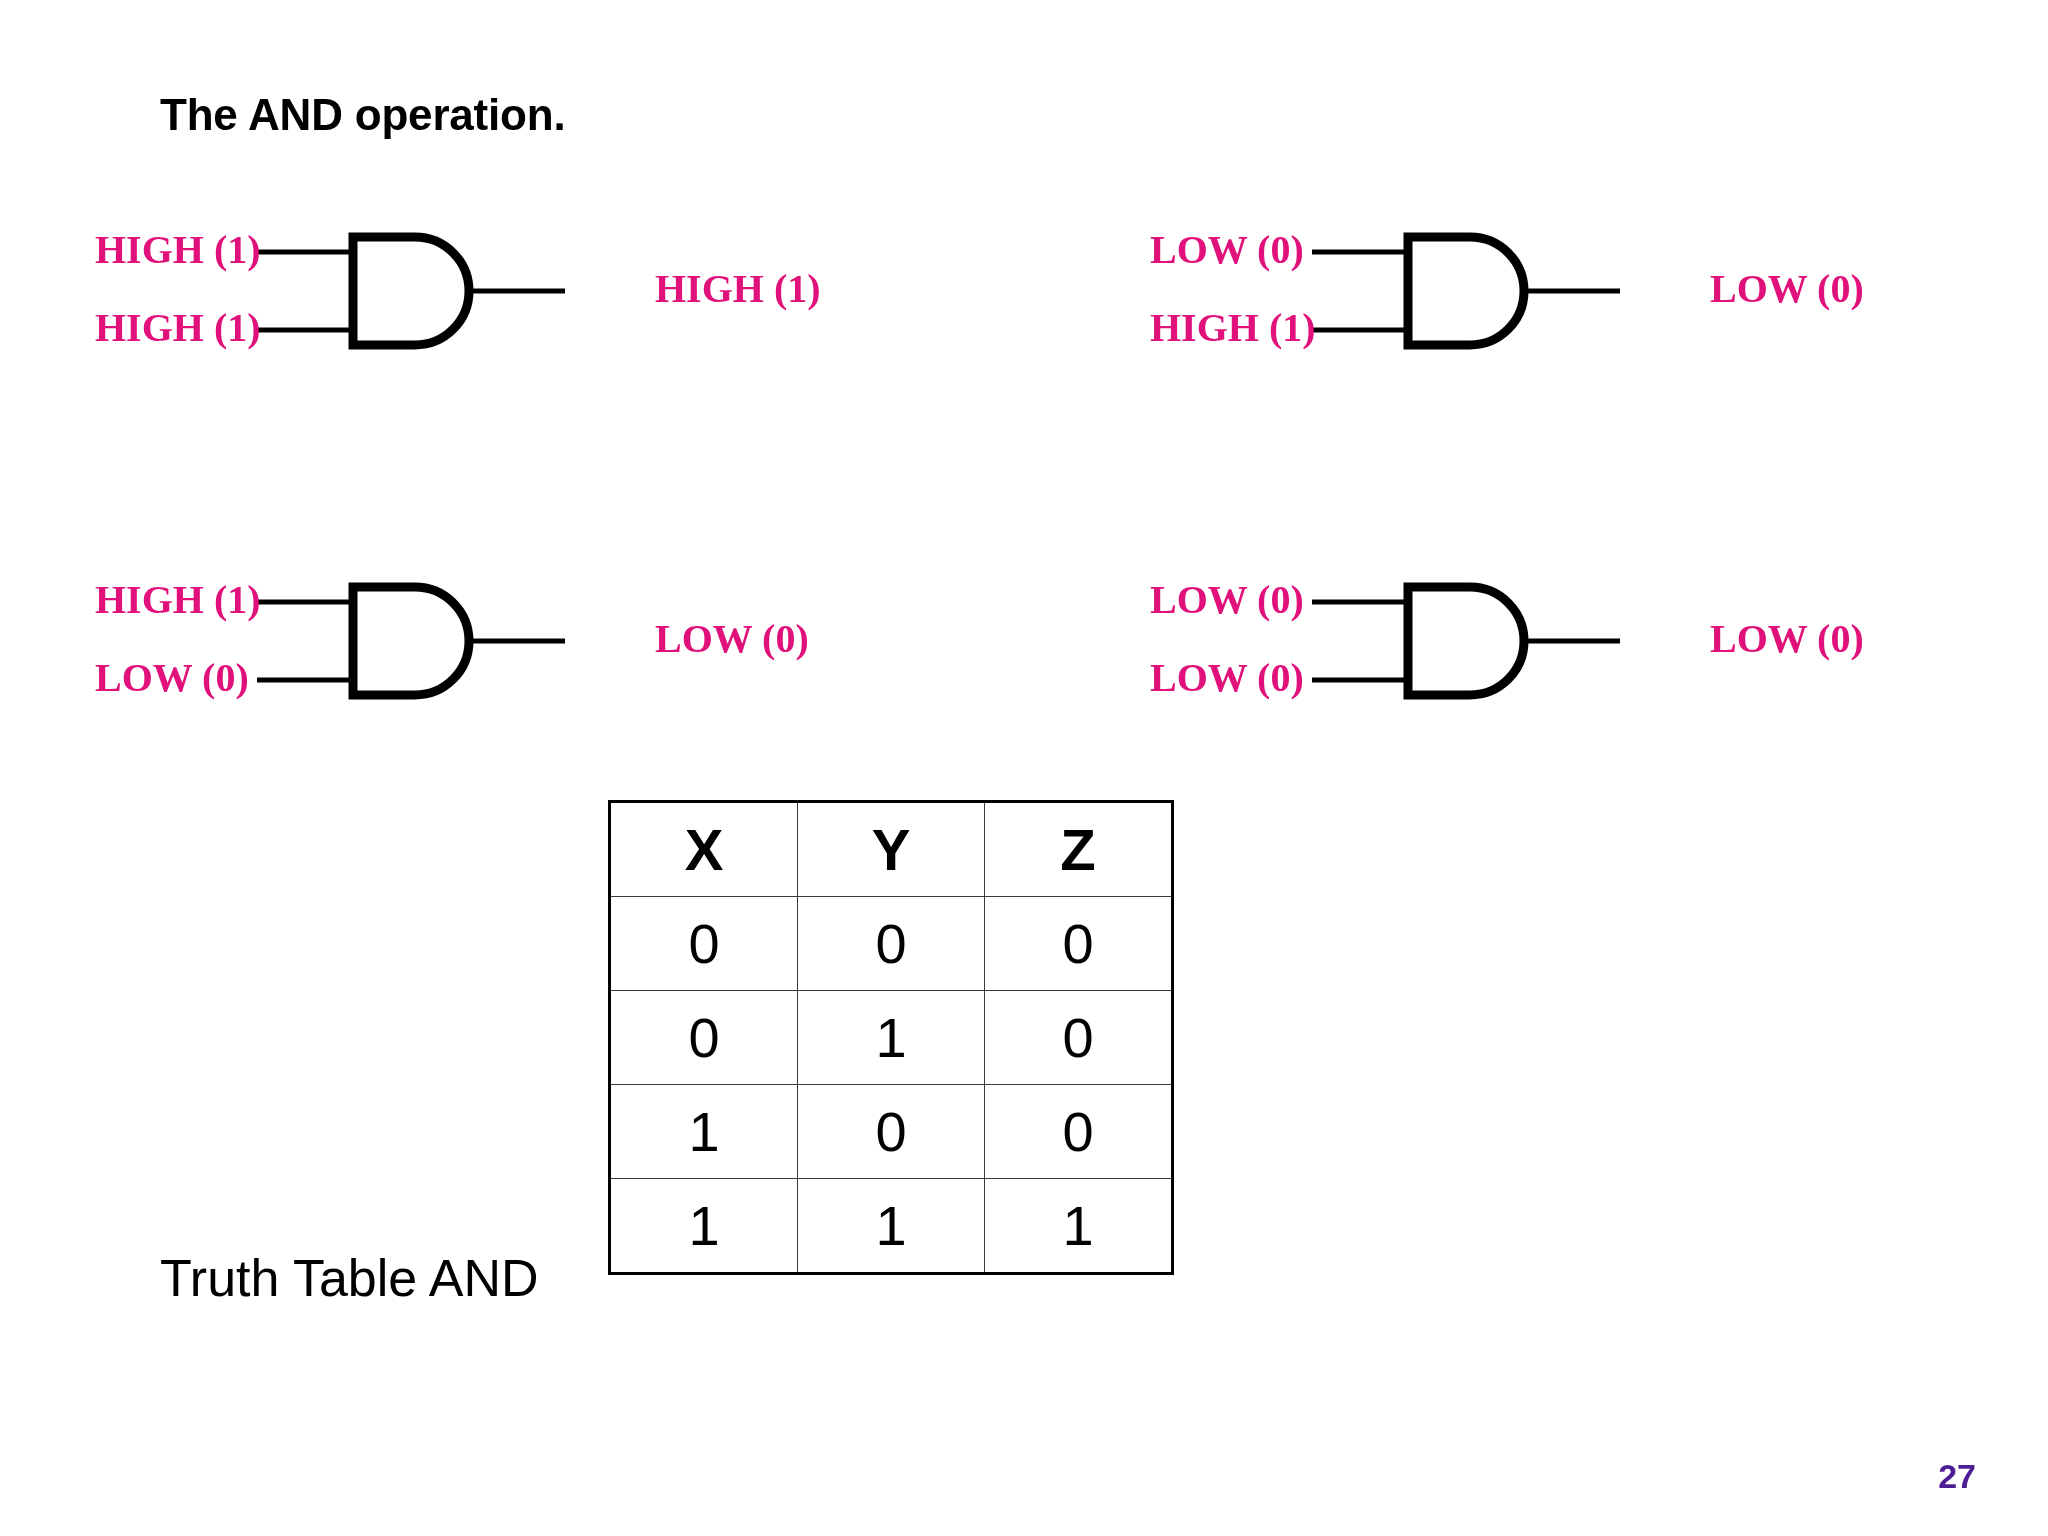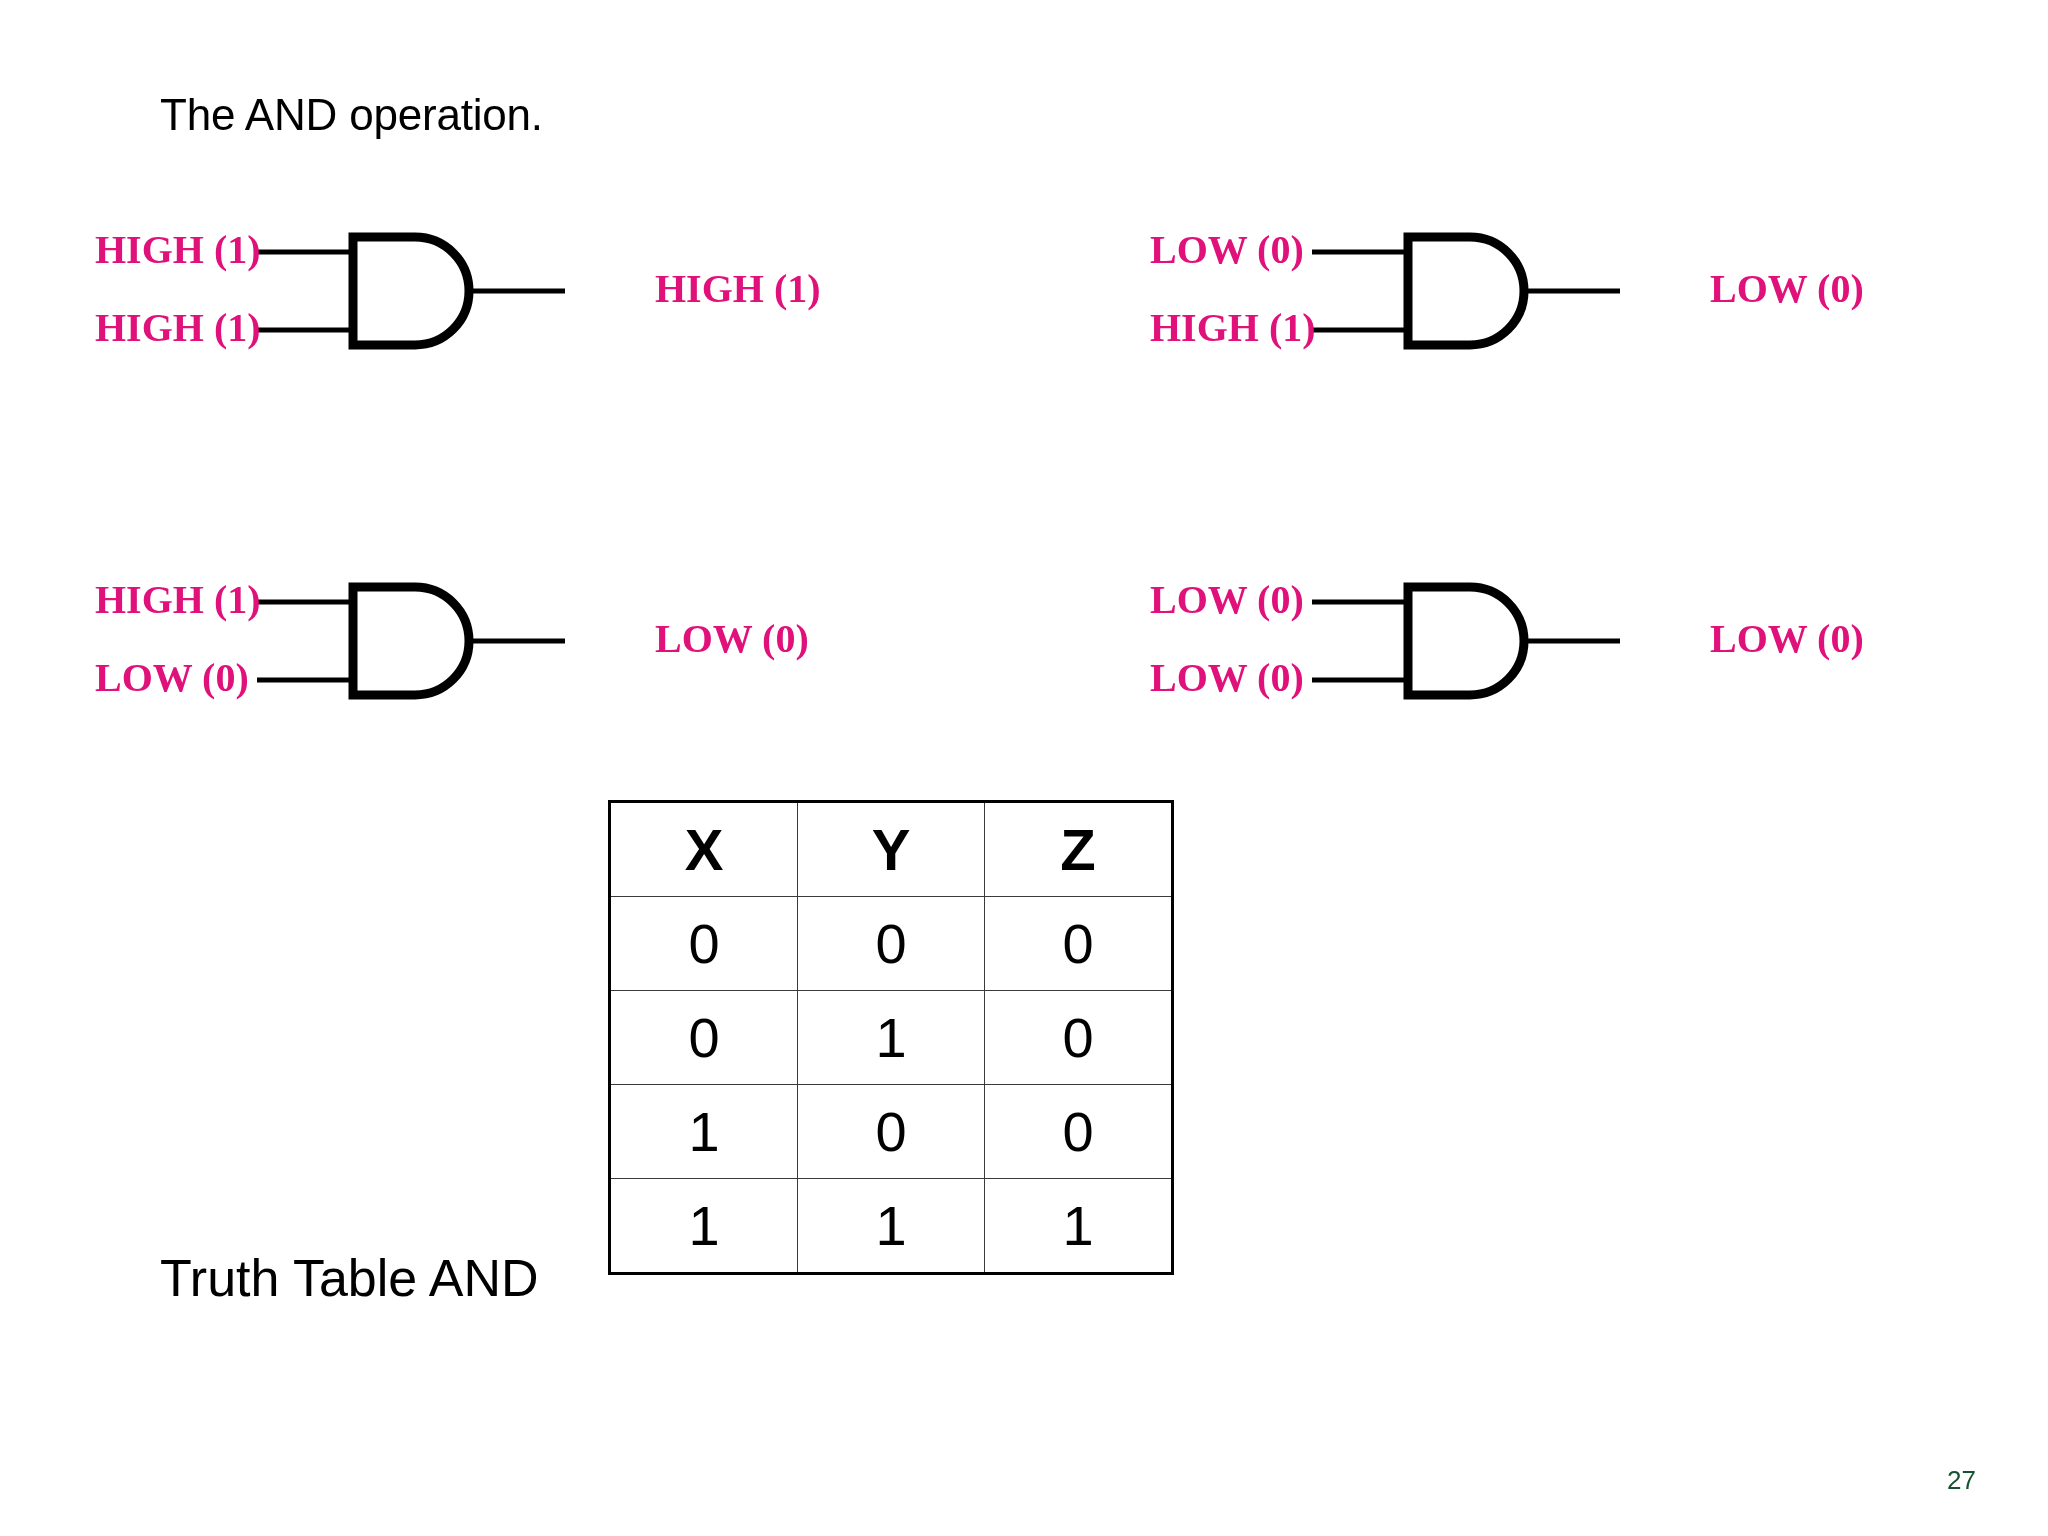--- a/index.html
+++ b/index.html
@@ -16,21 +16,21 @@
     background: #ffffff;
   }
 
   
   #slide-title {
     position: absolute;
     left: 160px;
     top: 90px;
     font-family: "Liberation Sans", sans-serif;
     font-size: 44px;
-    font-weight: normal;
+    font-weight: bold;
     color: #000000;
     letter-spacing: -0.2px;
     white-space: nowrap;
   }
 
   
   .gate-fig {
     position: absolute;
     width: 820px;
     height: 190px;
@@ -100,22 +100,23 @@
     color: #000000;
     white-space: nowrap;
   }
 
   
   #page-number {
     position: absolute;
     right: 72px;
     bottom: 40px;
     font-family: "Liberation Sans", sans-serif;
-    font-size: 26px;
-    color: #14532d;
+    font-size: 34px;
+    color: #4c1d95;
+    font-weight: bold;
   }
 </style>
 </head>
 <body>
 
 <div id="slide-title">The AND operation.</div>
 
 <div class="gate-fig pos-tl">
   <svg class="gate-svg" viewBox="0 0 820 190">
     <line x1="162" y1="22" x2="258" y2="22" stroke="#000" stroke-width="5"></line>

